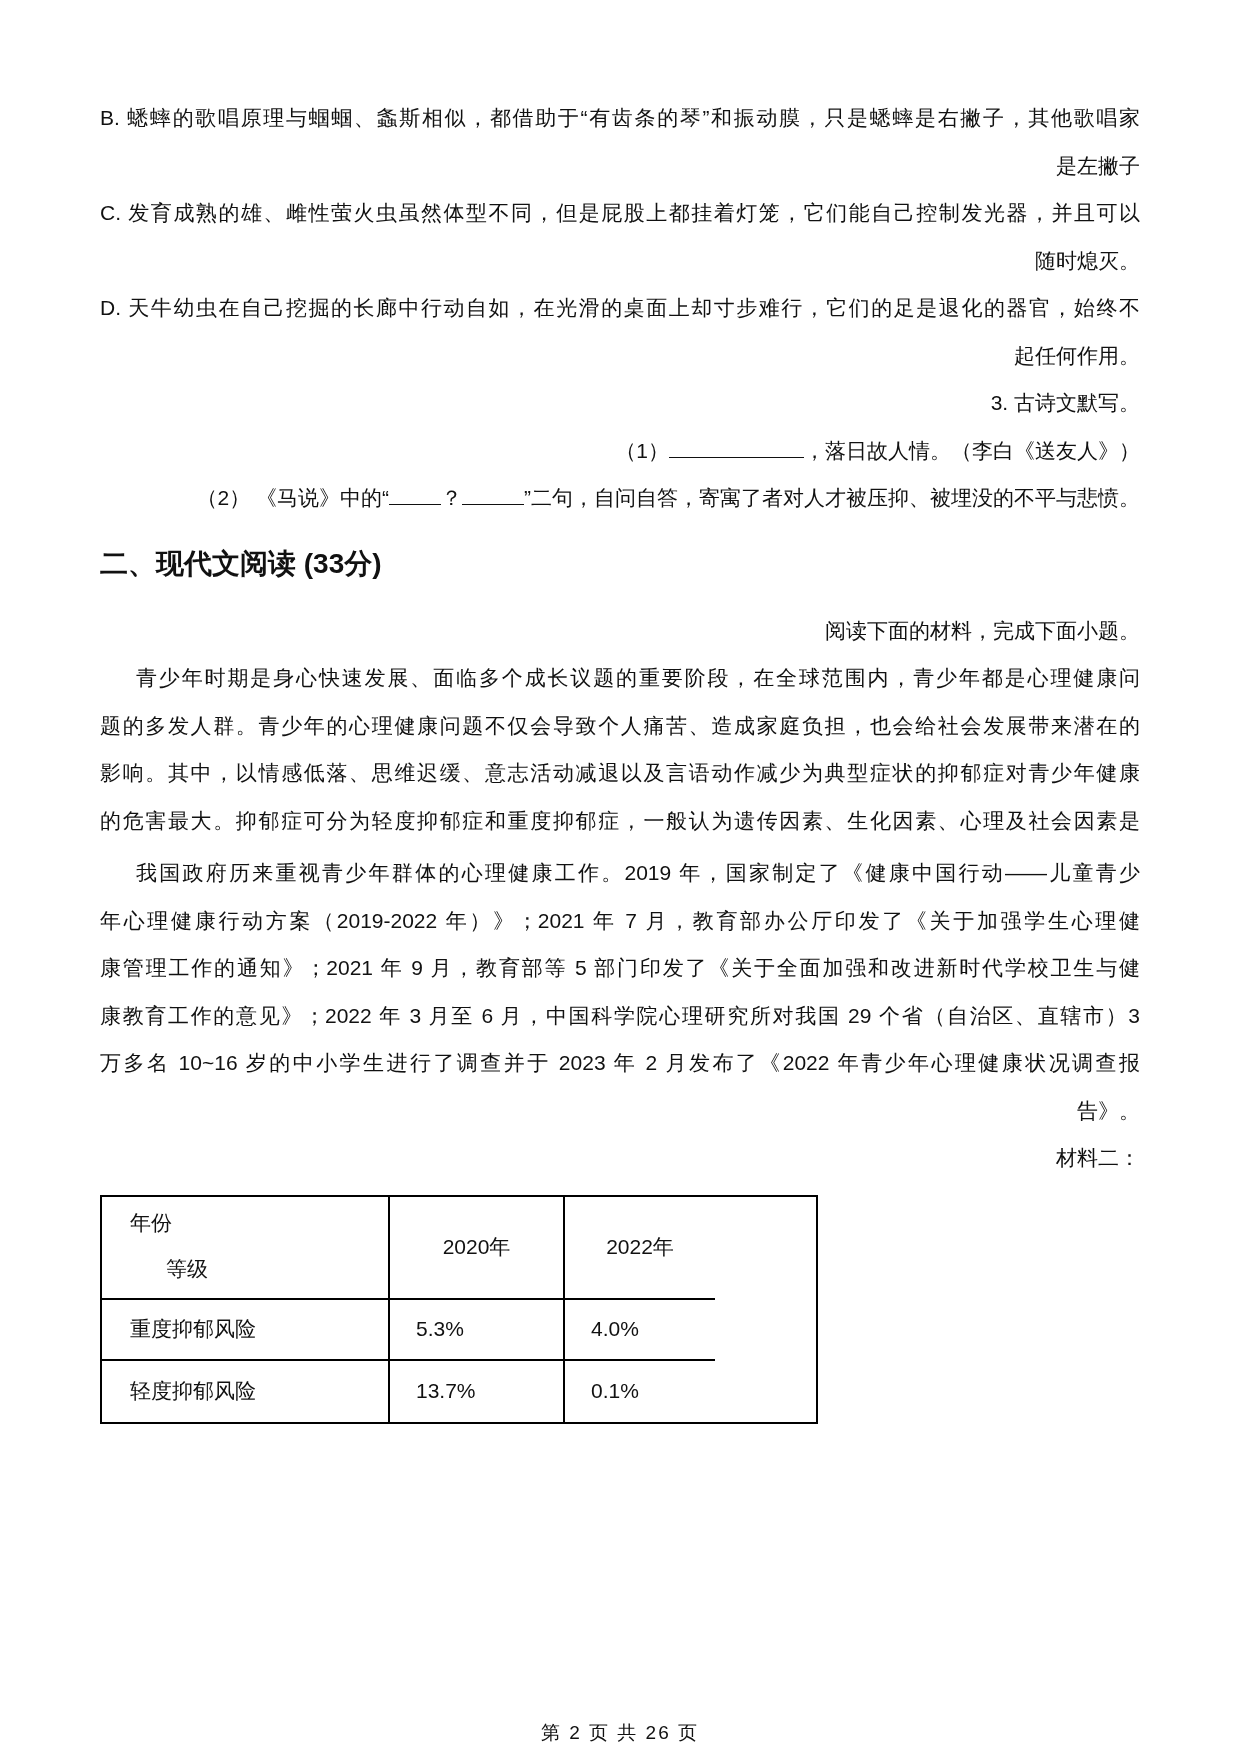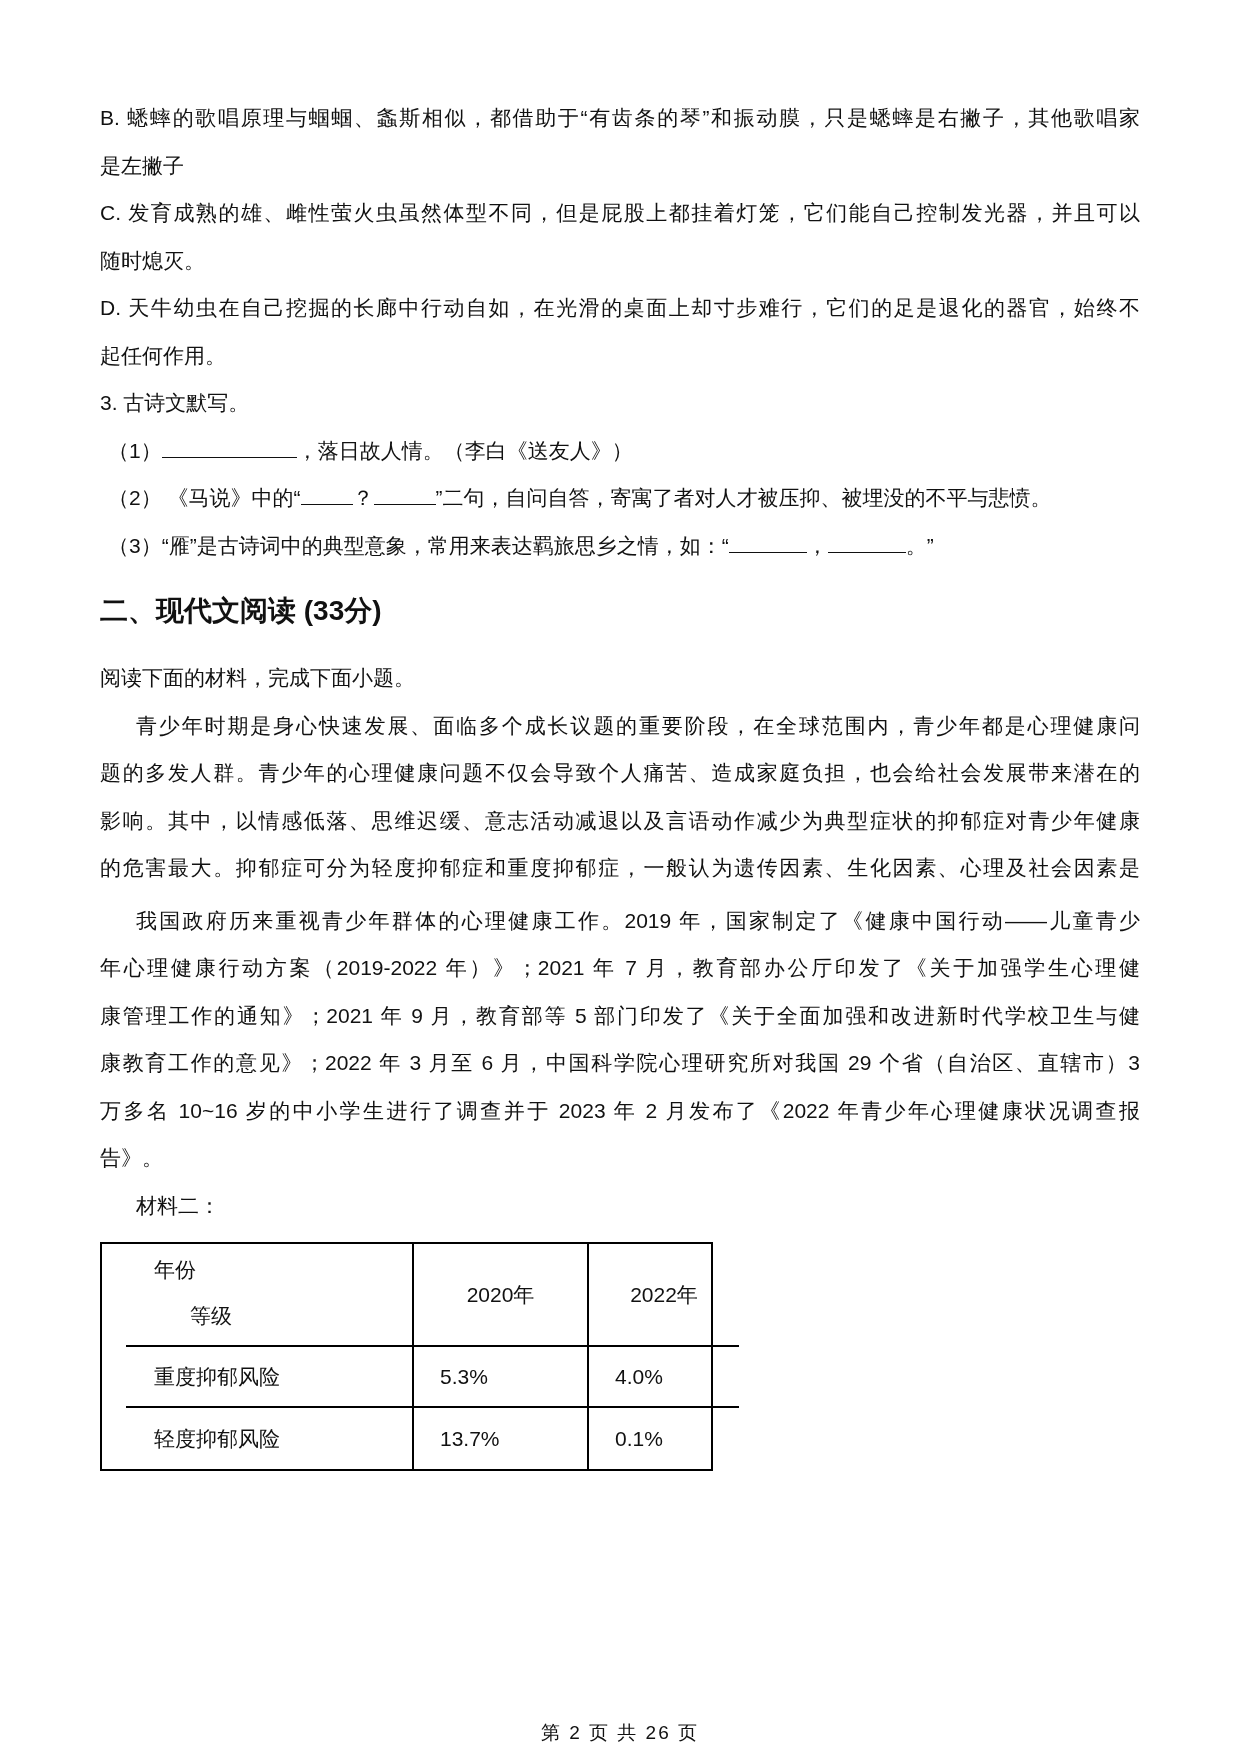--- a/index.html
+++ b/index.html
@@ -13,20 +13,21 @@
     font-size: 21px;
     overflow: hidden;
   }
   .content { padding: 94px 100px 0 100px; }
   .line {
     display: block;
     height: 47.5px;
     line-height: 47.5px;
     white-space: nowrap;
     overflow: visible;
+    text-align: right;
   }
   .just { text-align: justify; text-align-last: justify; white-space: normal; height: 47.5px; overflow: hidden; }
   .indent-item { padding-left: 8px; }
   .indent-para { padding-left: 36px; }
   .section-heading {
     margin-top: 12px;
     height: 60px;
     line-height: 60px;
     font-weight: bold;
     font-size: 28px;
@@ -41,24 +42,23 @@
     vertical-align: baseline;
   }
   .blank.w135 { width: 135px; }
   .blank.w52 { width: 52px; }
   .blank.w62 { width: 62px; }
   .blank.w78 { width: 78px; }
 
   
   .risk-table {
     margin-top: 13px;
-    width: 613px;
+    width: 718px;
     border: 2px solid #000;
     box-sizing: border-box;
-    padding-left: 24px;
   }
   .t-row { display: grid; grid-template-columns: 288px 175px 150px; }
   .t-cell {
     border-right: 2px solid #000;
     border-bottom: 2px solid #000;
     box-sizing: border-box;
     display: flex;
     align-items: center;
   }
   .t-row .t-cell:last-child { border-right: none; }
@@ -94,21 +94,20 @@
     <div class="line">随时熄灭。</div>
     <div class="line just">D. 天牛幼虫在自己挖掘的长廊中行动自如，在光滑的桌面上却寸步难行，它们的足是退化的器官，始终不</div>
     <div class="line">起任何作用。</div>
 
     <div class="line">3. 古诗文默写。</div>
 
     <div class="line indent-item"><span>（1）</span><span class="blank w135"></span><span>，落日故人情。（李白《送友人》）</span></div>
 
     <div class="line indent-item"><span>（2） 《马说》中的“</span><span class="blank w52"></span><span>？</span><span class="blank w62"></span><span>”二句，自问自答，寄寓了者对人才被压抑、被埋没的不平与悲愤。</span></div>
 
-    <div class="line indent-item"><span>（3）“雁”是古诗词中的典型意象，常用来表达羁旅思乡之情，如：“</span><span class="blank w78"></span><span>，</span><span class="blank w78"></span><span>。”</span></div>
 
     <div class="section-heading">二、现代文阅读 (33分)</div>
 
     <div class="line after-heading">阅读下面的材料，完成下面小题。</div>
 
     <div class="line just indent-para">青少年时期是身心快速发展、面临多个成长议题的重要阶段，在全球范围内，青少年都是心理健康问</div>
     <div class="line just">题的多发人群。青少年的心理健康问题不仅会导致个人痛苦、造成家庭负担，也会给社会发展带来潜在的</div>
     <div class="line just">影响。其中，以情感低落、思维迟缓、意志活动减退以及言语动作减少为典型症状的抑郁症对青少年健康</div>
     <div class="line just">的危害最大。抑郁症可分为轻度抑郁症和重度抑郁症，一般认为遗传因素、生化因素、心理及社会因素是</div>
 

